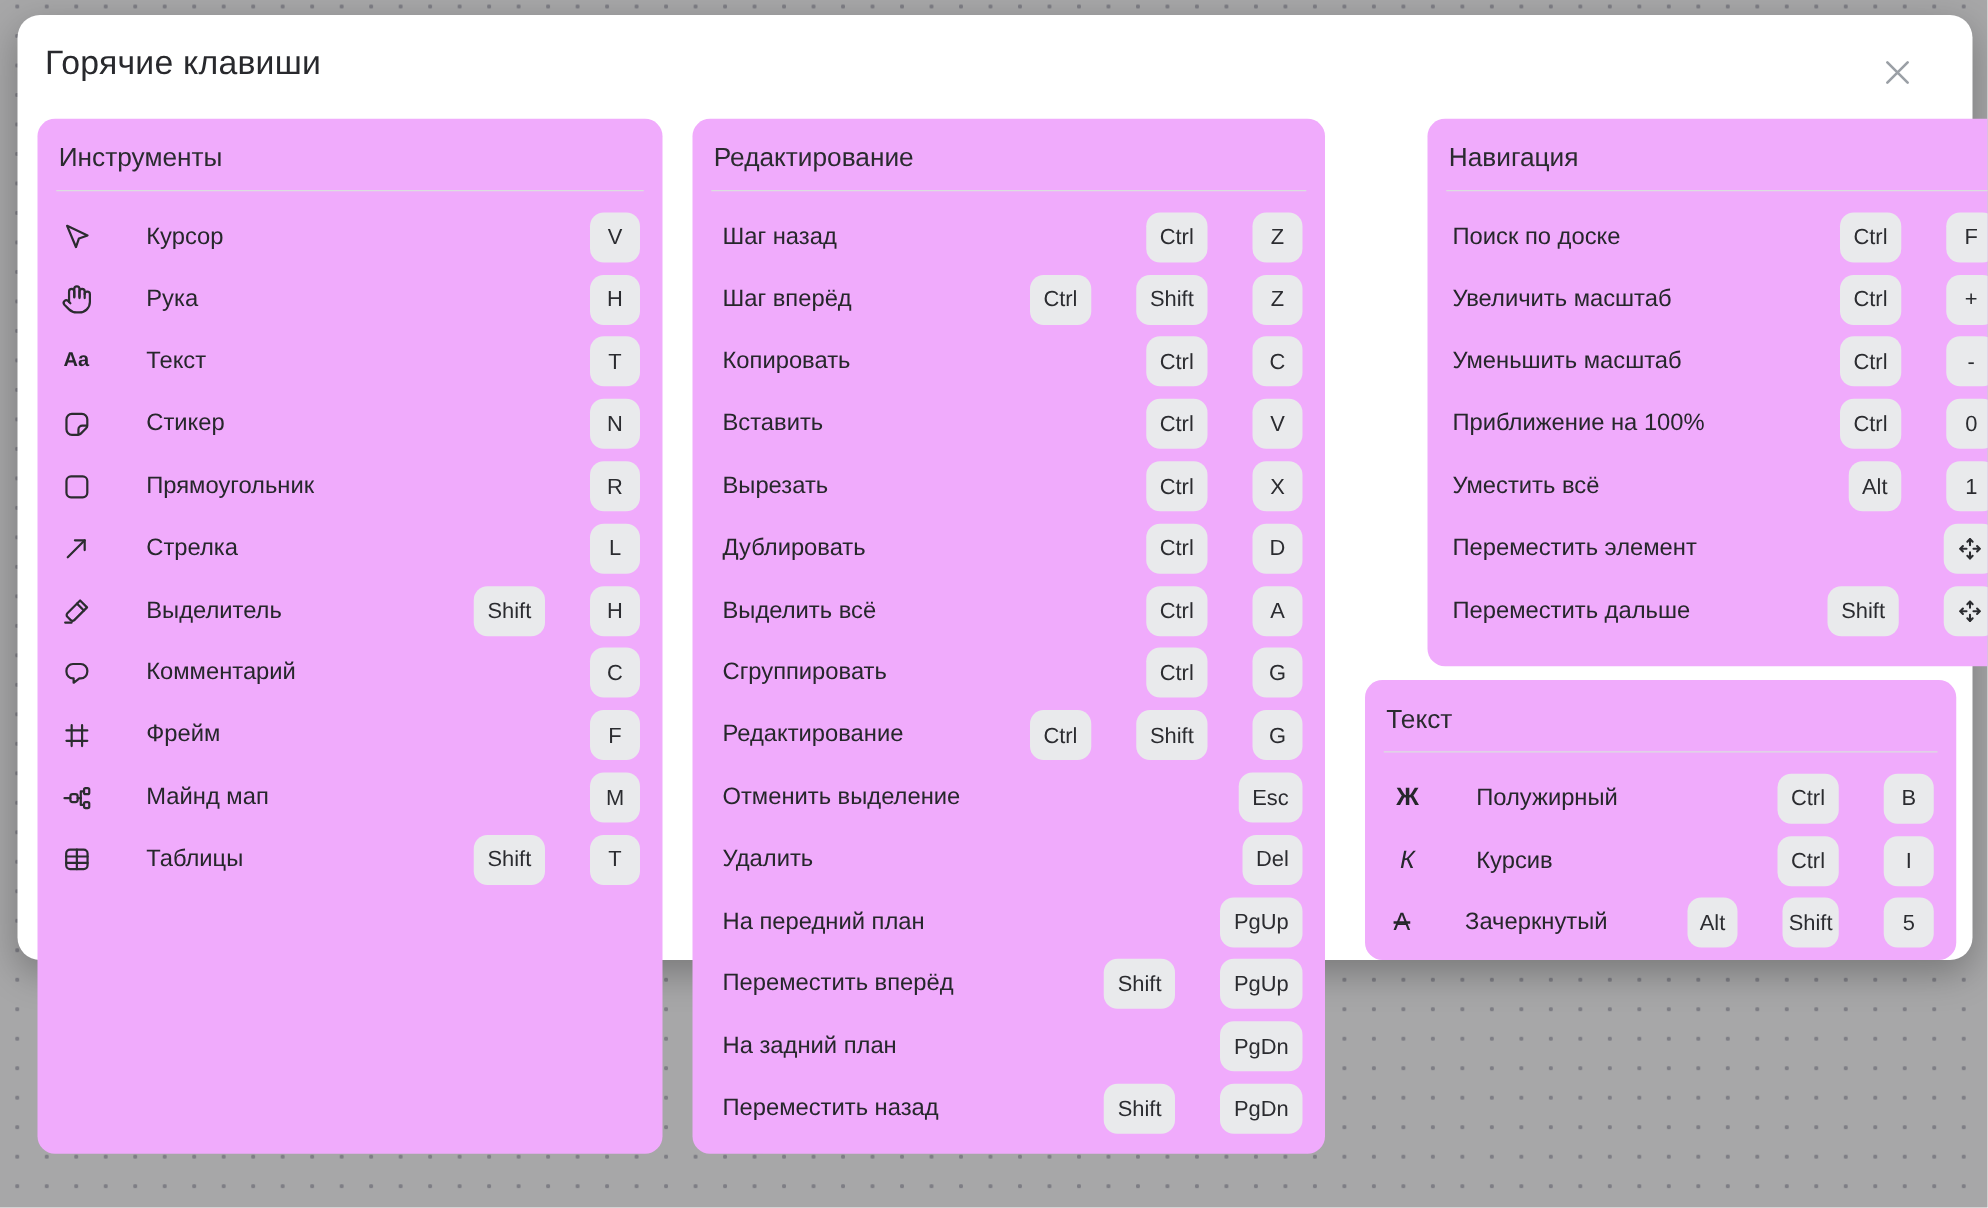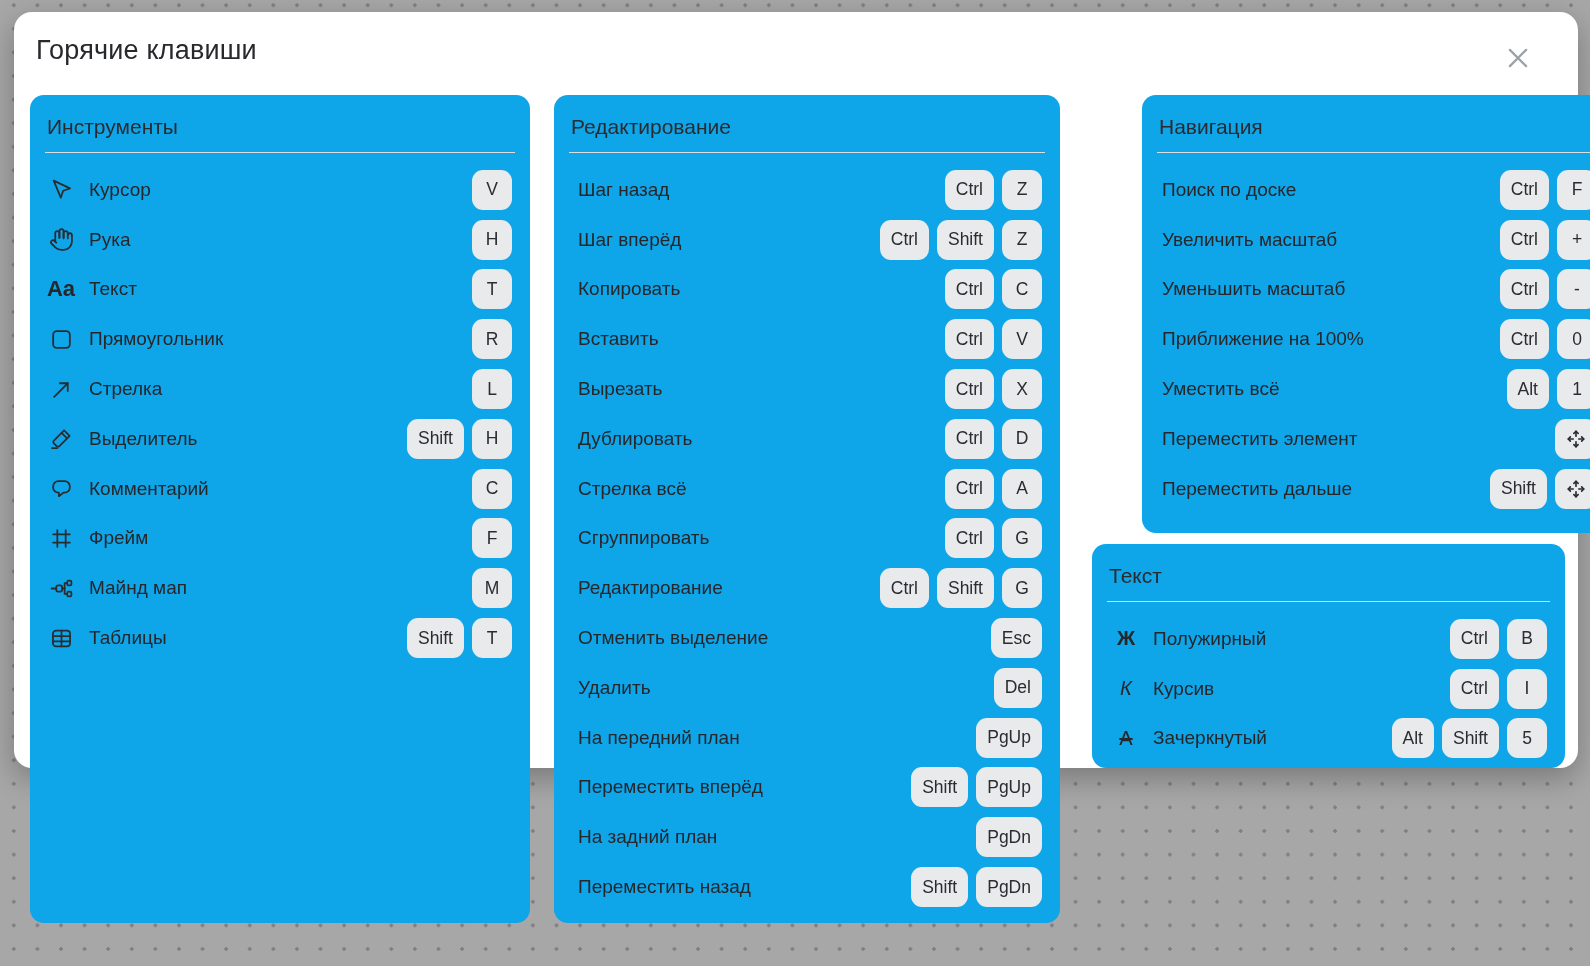--- a/index.html
+++ b/index.html
@@ -19,30 +19,30 @@
   .dialog-title{
     position:absolute;left:22px;top:23px;
     font-size:27px;font-weight:500;color:#28292d;letter-spacing:.2px;
   }
   .close-btn{
     position:absolute;top:26px;right:40px;width:40px;height:40px;
     display:flex;align-items:center;justify-content:center;
     background:none;border:none;cursor:pointer;padding:0;
   }
   .panel{
-    position:absolute;background:#0ea5e9;border-radius:14px;overflow:hidden;
+    position:absolute;background:#f0abfc;border-radius:14px;overflow:hidden;
   }
   .panel--tools  {left:16px;  top:83px; width:500px;height:828px;}
   .panel--edit   {left:540px; top:83px; width:506px;height:828px;}
   .panel--nav    {left:1128px;top:83px; width:473px;height:438px;}
   .panel--text   {left:1078px;top:532px;width:473px;height:224px;}
   .panel-header{margin:20px 17px 0;font-size:21px;color:#2a2b2f;}
   .panel-divider{margin:13px 15px 0;border-top:1px solid #dcdde0;height:0;}
   .panel-list{margin-top:12px;}
-  .row{height:49.8px;display:flex;align-items:center;padding:0 18px;}
+  .row{height:49.8px;display:flex;align-items:center;padding:0 18px;gap:28px;}
   .panel--edit .row{padding-left:24px;}
   .panel--nav  .row{padding-left:20px;}
   .panel--text .row{padding-left:21px;}
   .row-label{font-size:19px;color:#26272b;white-space:nowrap;}
   .spacer{flex:1;}
   .tool-icon{width:26px;height:26px;margin-right:15px;flex:0 0 26px;
     display:flex;align-items:center;justify-content:center;color:#2b2c2f;}
   .tool-icon svg{width:25px;height:25px;display:block;}
   .glyph-icon{font-size:20px;color:#26272b;width:26px;text-align:center;}
   .glyph-bold{font-weight:700;}
@@ -90,24 +90,35 @@
               <path d="M14 10V4a2 2 0 0 0-4 0v6"></path>
               <path d="M10 10.5V6a2 2 0 0 0-4 0v8"></path>
               <path d="M18 8a2 2 0 1 1 4 0v6a8 8 0 0 1-8 8h-2c-2.8 0-4.5-.86-5.99-2.34l-3.6-3.6a2 2 0 0 1 2.83-2.82L7 15"></path>
             </svg>
           </span>
           <span class="row-label">Рука</span>
           <span class="spacer"></span>
           <span class="kbd">H</span>
         </div>
         <div class="row">
-          <span class="glyph-icon glyph-bold tool-icon" style="font-size: 22px;">Aa</span>
+          <span class="glyph-icon glyph-bold tool-icon" style="font-size: 16px;">Aa</span>
           <span class="row-label">Текст</span>
           <span class="spacer"></span>
           <span class="kbd">T</span>
+        </div>
+        <div class="row">
+          <span class="tool-icon">
+            <svg viewBox="0 0 24 24" fill="none" stroke="currentColor" stroke-width="1.7" stroke-linecap="round" stroke-linejoin="round">
+              <path d="M12.9 20H8.2A4.2 4.2 0 0 1 4 15.8V8.2A4.2 4.2 0 0 1 8.2 4h7.6A4.2 4.2 0 0 1 20 8.2v4.7a3 3 0 0 1-.88 2.12l-4.1 4.1A3 3 0 0 1 12.9 20z"></path>
+              <path d="M13.2 19.6V16a3 3 0 0 1 3-3h3.4"></path>
+            </svg>
+          </span>
+          <span class="row-label">Стикер</span>
+          <span class="spacer"></span>
+          <span class="kbd">N</span>
         </div>
         <div class="row">
           <span class="tool-icon">
             <svg viewBox="0 0 24 24" fill="none" stroke="currentColor" stroke-width="1.7" stroke-linecap="round" stroke-linejoin="round">
               <rect x="4" y="4" width="16" height="16" rx="3.5"></rect>
             </svg>
           </span>
           <span class="row-label">Прямоугольник</span>
           <span class="spacer"></span>
           <span class="kbd">R</span>
@@ -224,21 +235,21 @@
           <span class="kbd">Ctrl</span>
           <span class="kbd">X</span>
         </div>
         <div class="row">
           <span class="row-label">Дублировать</span>
           <span class="spacer"></span>
           <span class="kbd">Ctrl</span>
           <span class="kbd">D</span>
         </div>
         <div class="row">
-          <span class="row-label">Стрелка всё</span>
+          <span class="row-label">Выделить всё</span>
           <span class="spacer"></span>
           <span class="kbd">Ctrl</span>
           <span class="kbd">A</span>
         </div>
         <div class="row">
           <span class="row-label">Сгруппировать</span>
           <span class="spacer"></span>
           <span class="kbd">Ctrl</span>
           <span class="kbd">G</span>
         </div>

